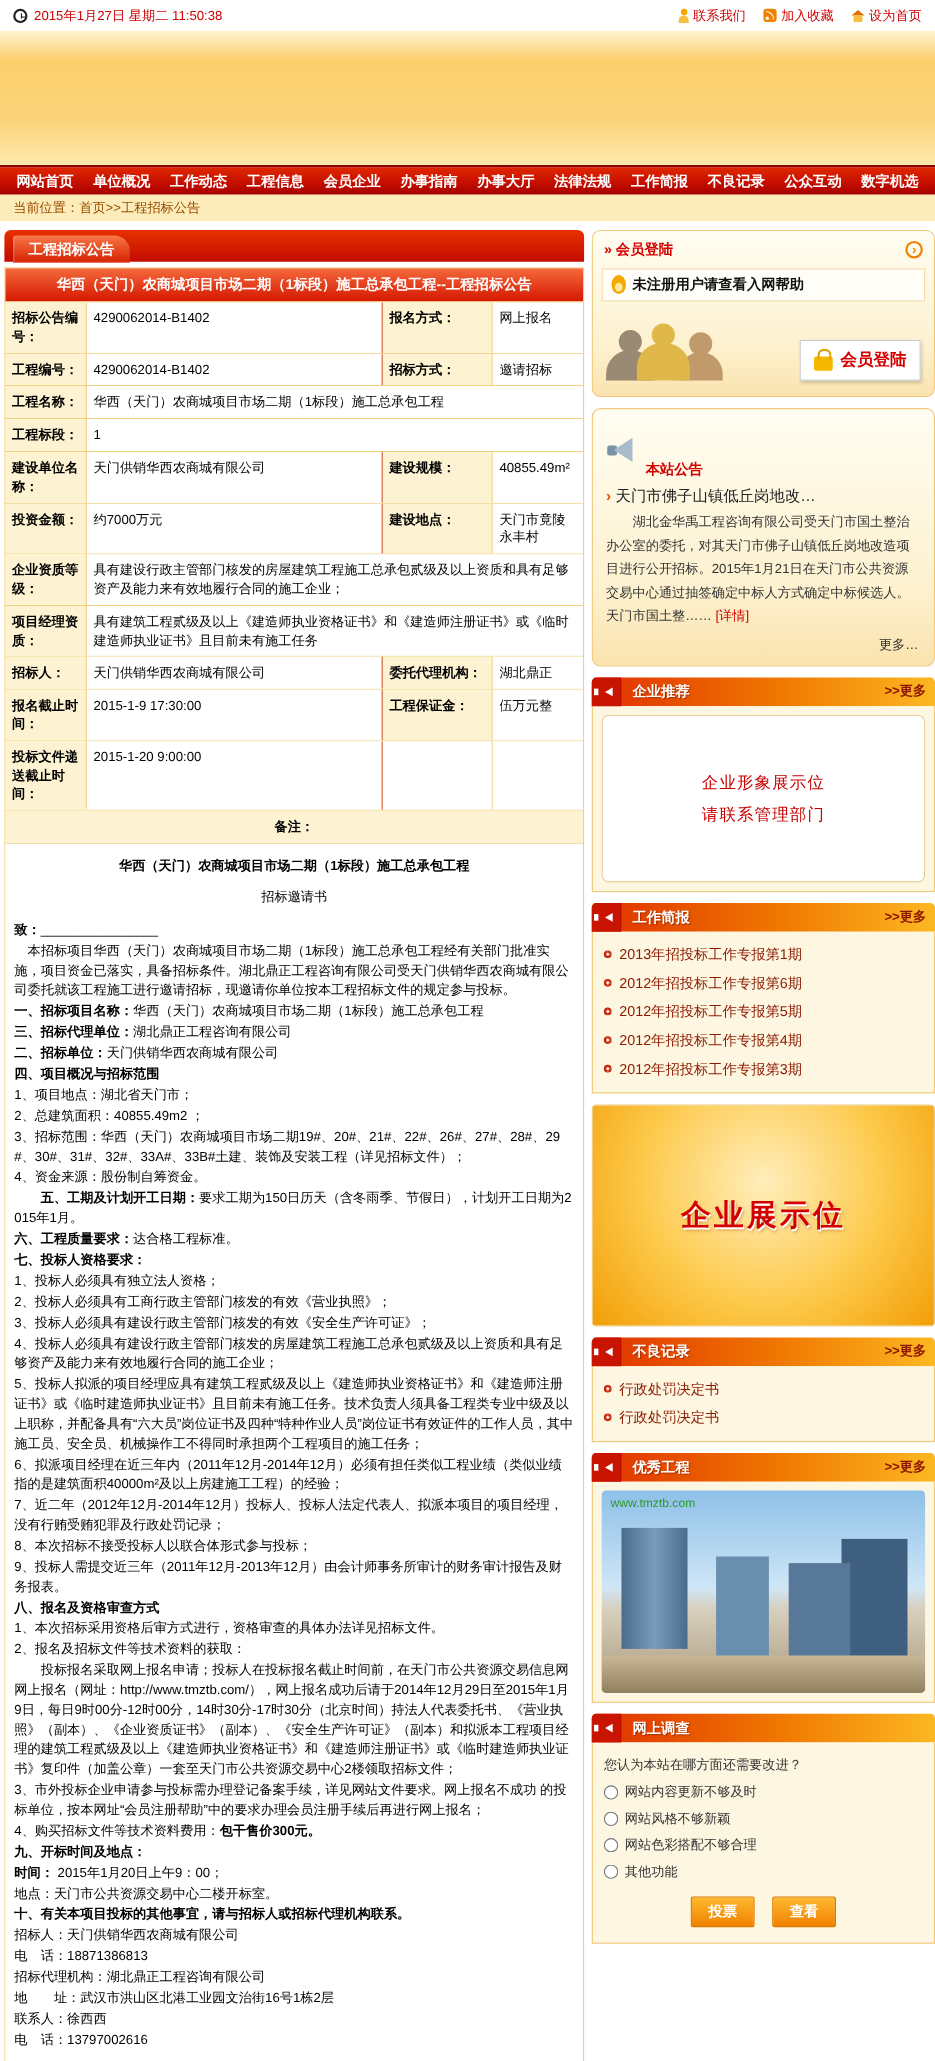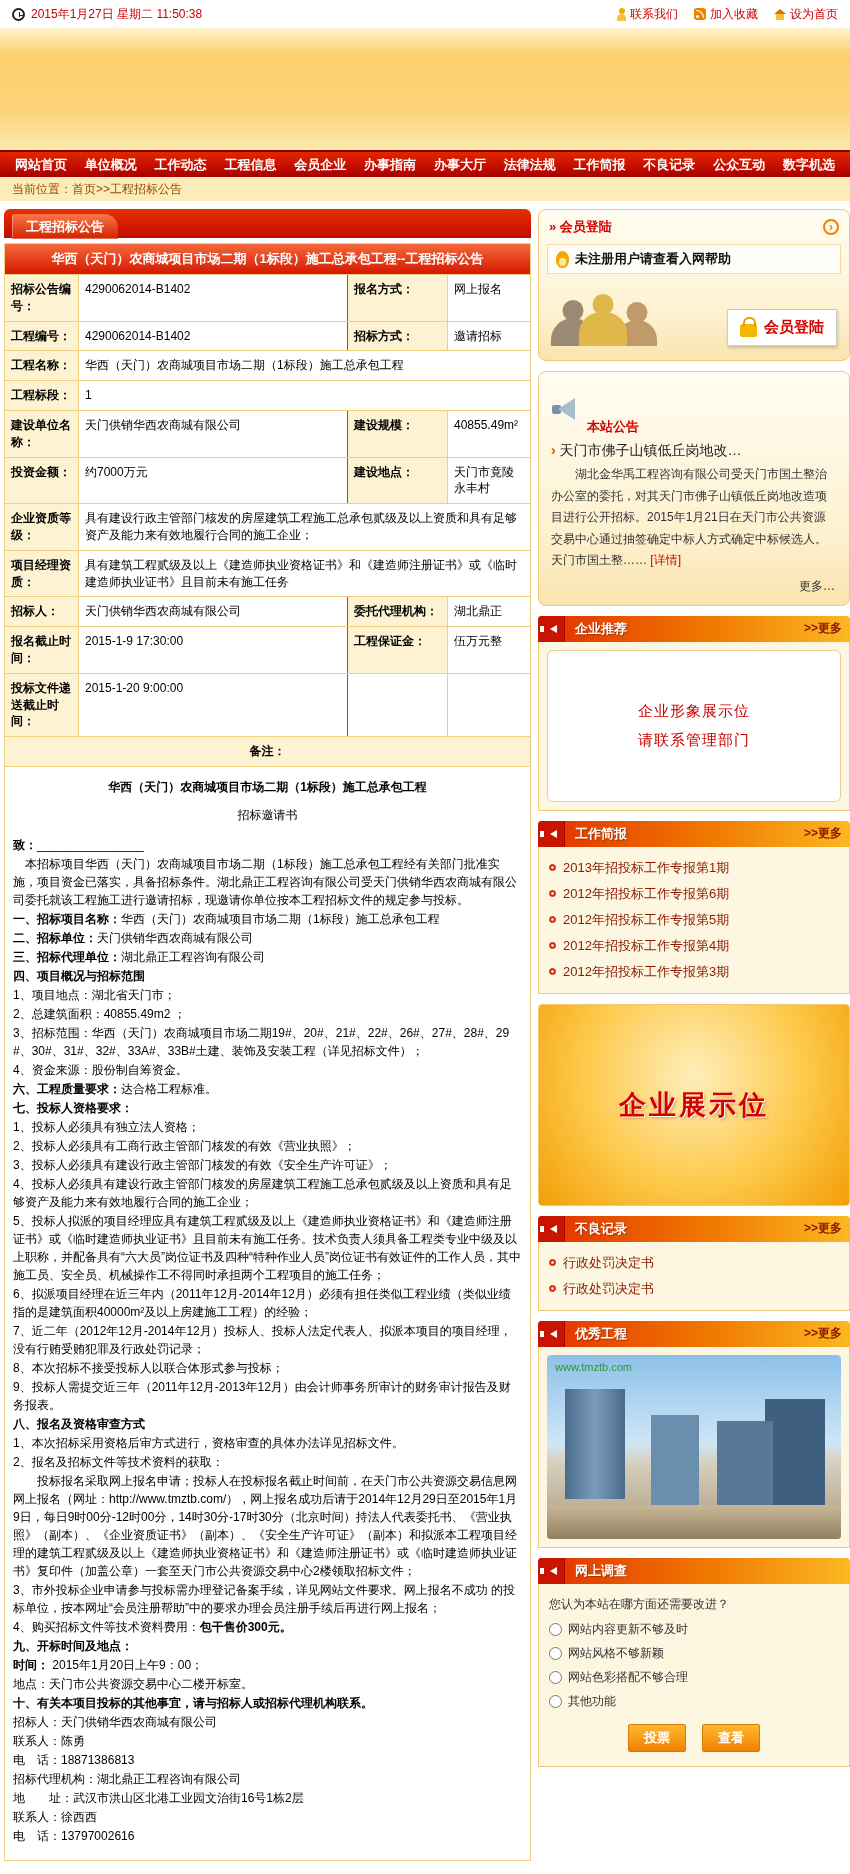--- a/index.html
+++ b/index.html
@@ -53,21 +53,21 @@
   .bline .bb,.bline .bb2{font-weight:bold;}
   .bline.ctr{text-align:center;margin-bottom:10px;}
   .bline.ctr2{text-align:center;margin-bottom:12px;}
   
   .side-box{border:1px solid #f0c879;border-radius:8px;background:linear-gradient(180deg,#fffdf2 0%,#fdf1cf 70%,#fae3ae 100%);margin-bottom:10px;overflow:hidden;}
   .login-header{display:flex;align-items:center;justify-content:space-between;padding:8px 10px 4px 10px;}
   .login-title{color:#d40000;font-weight:bold;font-size:13px;}
   .login-title::before{content:'» ';}
   .circ-arrow{width:16px;height:16px;border:2px solid #f08200;border-radius:50%;color:#f08200;font-weight:bold;font-size:12px;line-height:12px;text-align:center;cursor:pointer;}
   .circ-arrow::before{content:'›';}
-  .help-strip{display:flex;align-items:center;gap:6px;background:#fffdf8;border:1px solid #f5d9a8;margin:4px 8px 8px 8px;padding:5px 8px;font-weight:bold;font-size:13px;color:#111;cursor:pointer;}
+  .help-strip{display:flex;align-items:flex-start;gap:6px;background:#fffdf8;border:1px solid #f5d9a8;margin:4px 8px 8px 8px;padding:5px 8px;font-weight:bold;font-size:13px;color:#111;cursor:pointer;}
   .qq-icon{width:13px;height:17px;background:#f5a800;border-radius:50% 50% 45% 45%;position:relative;flex-shrink:0;}
   .qq-icon::before{content:'';position:absolute;left:3px;top:7px;width:7px;height:8px;border-radius:50%;background:#fde9a0;}
   .login-row{display:flex;align-items:flex-end;justify-content:space-between;padding:0 12px 14px 12px;}
   .people{width:110px;height:64px;position:relative;}
   .pp{position:absolute;bottom:0;border-radius:22px 22px 0 0;}
   .pp::before{content:'';position:absolute;left:50%;transform:translateX(-50%);top:-18px;width:21px;height:21px;border-radius:50%;background:inherit;}
   .pp1{left:0;width:44px;height:28px;background:#9a8a74;}
   .pp2{left:28px;width:48px;height:34px;background:#e0b84a;z-index:2;}
   .pp3{left:66px;width:40px;height:26px;background:#c09a6a;}
   .login-btn{display:flex;align-items:center;gap:7px;background:#fff;border:1px solid #ccc;padding:8px 12px;box-shadow:1px 2px 3px rgba(0,0,0,.18);cursor:pointer;}
@@ -259,47 +259,50 @@
 
           <div class="bline">
             <span class="bb"></span><span>　本招标项目华西（天门）农商城项目市场二期（1标段）施工总承包工程经有关部门批准实施，项目资金已落实，具备招标条件。湖北鼎正工程咨询有限公司受天门供销华西农商城有限公司委托就该工程施工进行邀请招标，现邀请你单位按本工程招标文件的规定参与投标。</span><span class="bb2"></span>
           </div>
 
           <div class="bline">
             <span class="bb">一、招标项目名称：</span><span>华西（天门）农商城项目市场二期（1标段）施工总承包工程</span><span class="bb2"></span>
           </div>
 
           <div class="bline">
+            <span class="bb">三、招标代理单位：</span><span>湖北鼎正工程咨询有限公司</span><span class="bb2"></span>
+          </div>
+
+          <div class="bline">
             <span class="bb">二、招标单位：</span><span>天门供销华西农商城有限公司</span><span class="bb2"></span>
           </div>
 
           <div class="bline">
-            <span class="bb">三、招标代理单位：</span><span>湖北鼎正工程咨询有限公司</span><span class="bb2"></span>
-          </div>
-
-          <div class="bline">
             <span class="bb">四、项目概况与招标范围</span><span></span><span class="bb2"></span>
           </div>
 
           <div class="bline">
             <span class="bb"></span><span>1、项目地点：湖北省天门市；</span><span class="bb2"></span>
           </div>
 
           <div class="bline">
             <span class="bb"></span><span>2、总建筑面积：40855.49m2 ；</span><span class="bb2"></span>
           </div>
 
           <div class="bline">
             <span class="bb"></span><span>3、招标范围：华西（天门）农商城项目市场二期19#、20#、21#、22#、26#、27#、28#、29#、30#、31#、32#、33A#、33B#土建、装饰及安装工程（详见招标文件）；</span><span class="bb2"></span>
           </div>
 
           <div class="bline">
             <span class="bb"></span><span>4、资金来源：股份制自筹资金。</span><span class="bb2"></span>
           </div>
 
+          <div class="bline">
+            <span class="bb">　　五、工期及计划开工日期：</span><span>要求工期为150日历天（含冬雨季、节假日），计划开工日期为2015年1月。</span><span class="bb2"></span>
+          </div>
 
           <div class="bline">
             <span class="bb">六、工程质量要求：</span><span>达合格工程标准。</span><span class="bb2"></span>
           </div>
 
           <div class="bline">
             <span class="bb">七、投标人资格要求：</span><span></span><span class="bb2"></span>
           </div>
 
           <div class="bline">
@@ -375,23 +378,20 @@
           </div>
 
           <div class="bline">
             <span class="bb">十、有关本项目投标的其他事宜，请与招标人或招标代理机构联系。</span><span></span><span class="bb2"></span>
           </div>
 
           <div class="bline">
             <span class="bb"></span><span>招标人：天门供销华西农商城有限公司</span><span class="bb2"></span>
           </div>
 
-          <div class="bline">
-            <span class="bb"></span><span>联系人：陈勇</span><span class="bb2"></span>
-          </div>
 
           <div class="bline">
             <span class="bb"></span><span>电　话：18871386813</span><span class="bb2"></span>
           </div>
 
           <div class="bline">
             <span class="bb"></span><span>招标代理机构：湖北鼎正工程咨询有限公司</span><span class="bb2"></span>
           </div>
 
           <div class="bline">

